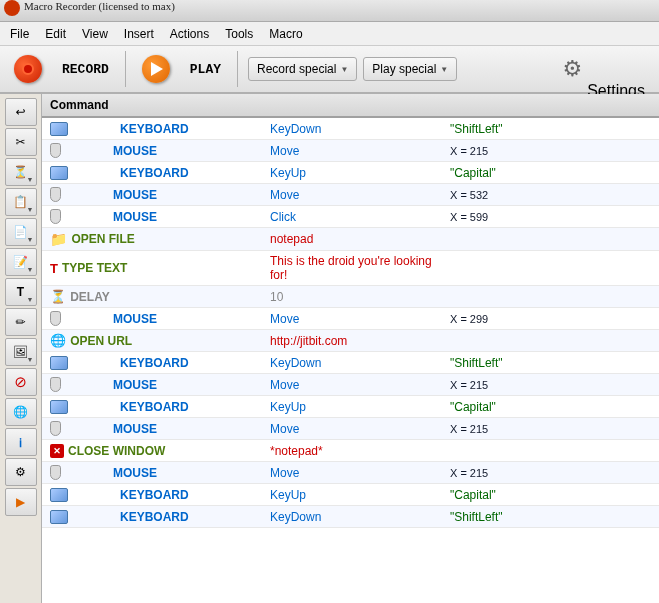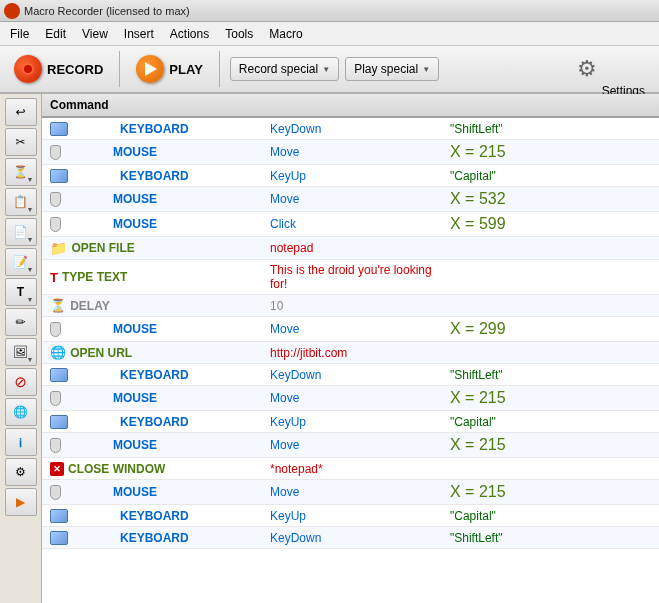--- a/index.html
+++ b/index.html
@@ -8,23 +8,23 @@
       font-size: 12px;
       background: #d4d0c8;
       width: 659px;
       height: 603px;
       overflow: hidden;
     }
     .title-bar {
       background: linear-gradient(to bottom, #e8e8e8, #d0d0d0);
       height: 22px;
       display: flex;
-      align-items: center;
       padding: 0 4px;
       border-bottom: 1px solid #aaa;
+      font-family: Liberation Serif, serif;
     }
     .title-icon {
       width: 16px;
       height: 16px;
       margin-right: 4px;
       background: #cc3300;
       border-radius: 50%;
       display: inline-block;
     }
     .title-text {
@@ -50,25 +50,26 @@
       height: 48px;
       display: flex;
       align-items: center;
       padding: 4px 8px;
       border-bottom: 2px solid #b0b0b0;
       gap: 6px;
     }
     .btn-record {
       display: flex;
       align-items: center;
-      gap: 5px;
+      gap: 20px;
       background: transparent;
       border: none;
       cursor: pointer;
       padding: 4px 6px;
+      font-family: Liberation Mono, monospace;
     }
     .record-circle {
       width: 28px;
       height: 28px;
       background: radial-gradient(circle at 35% 35%, #ff6633, #cc2200);
       border-radius: 50%;
       display: flex;
       align-items: center;
       justify-content: center;
       box-shadow: 1px 1px 3px rgba(0,0,0,0.4);
@@ -132,21 +133,21 @@
       align-items: center;
       gap: 5px;
       padding: 4px 6px;
       margin-left: auto;
     }
     .gear-icon {
       font-size: 22px;
       color: #666;
     }
     .settings-label {
-      font-size: 12px;
+      font-size: 16px;
       color: #000;
       margin-top: 43px;
     }
     .main-area {
       display: flex;
       height: calc(603px - 22px - 24px - 48px);
     }
     .left-toolbar {
       width: 42px;
       background: #e8e4dc;
@@ -205,21 +206,21 @@
     }
     .table-row:nth-child(even) { background: #f5f8ff; }
     .cmd-text { font-weight: bold; font-size: 12px; }
     .cmd-blue { color: #0066cc; margin-left: 48px; }
     .cmd-red { color: #4d7c0f; }
     .cmd-gray { color: #888; }
     .act-blue { color: #0066cc; font-size: 12px; }
     .act-red { color: #cc0000; font-size: 12px; }
     .act-gray { color: #888; font-size: 12px; }
     .val-green { color: #006600; font-size: 12px; }
-    .val-gray { color: #4d7c0f; font-size: 16px; }
+    .val-gray { color: #0f172a; font-size: 11px; }
   </style>
 </head>
 <body>
 
 <div class="title-bar">
   <span class="title-icon"></span>
   <span class="title-text">Macro Recorder (licensed to max)</span>
 </div>
 
 <div class="menu-bar">

